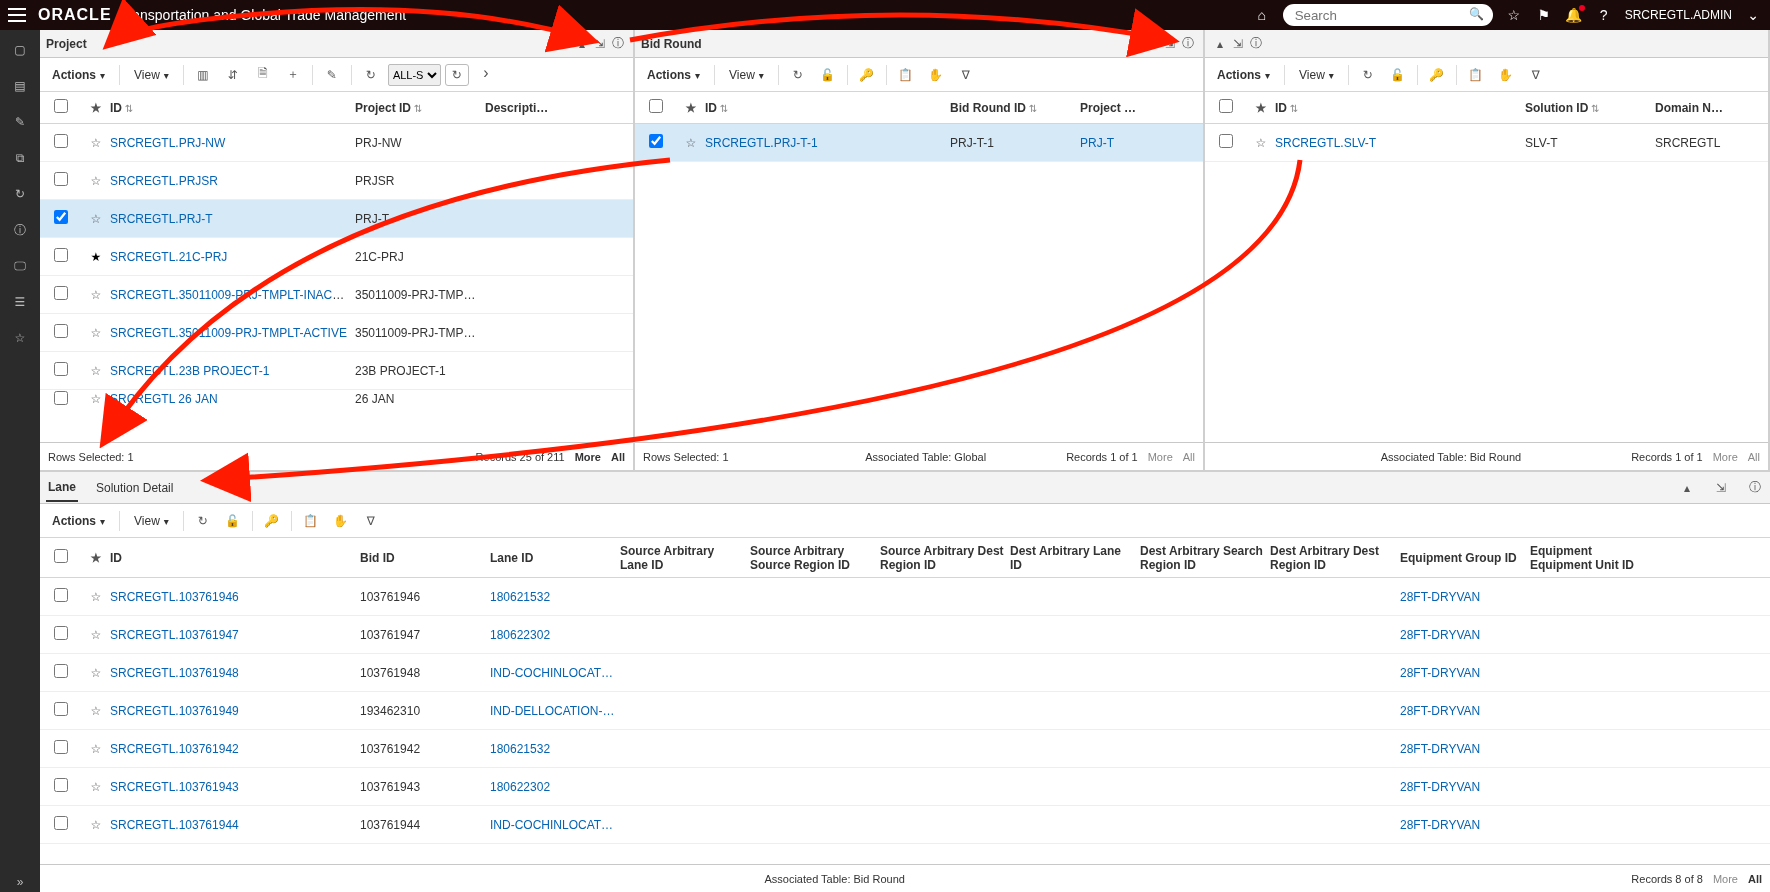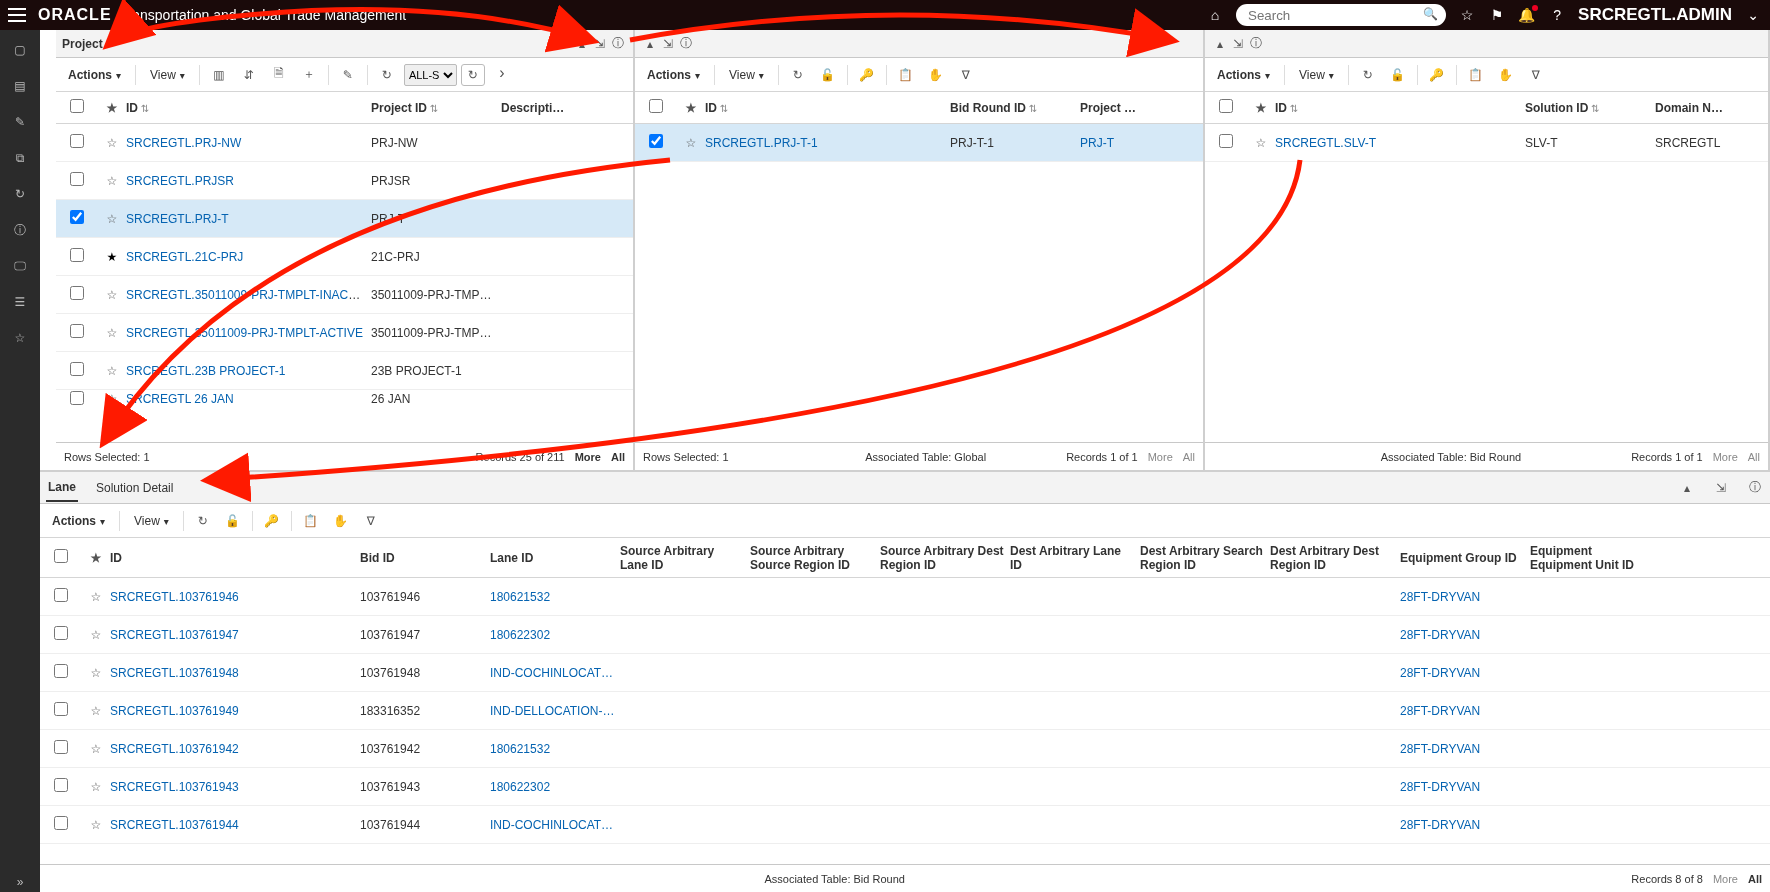--- a/index.html
+++ b/index.html
@@ -10,32 +10,32 @@
 .topbar .hamburger span { height: 2px; background: #fff; }
 .topbar .brand { font-weight: bold; letter-spacing: 1px; font-size: 16px; }
 .topbar .product { font-size: 14px; margin-left: -4px; }
 .topbar .spacer { flex: 1; }
 .topbar .search { position: relative; }
 .topbar .search input { width: 210px; height: 22px; border-radius: 11px; border: none; padding: 0 28px 0 12px; outline: none; }
 .topbar .search .mag { position: absolute; right: 8px; top: 3px; color: #333; }
 .topbar .ticon { width: 18px; text-align: center; font-size: 14px; cursor: pointer; }
 .topbar .bell { position: relative; }
 .topbar .bell::after { content: ""; position: absolute; top: -2px; right: -2px; width: 6px; height: 6px; background: #e02; border-radius: 50%; }
-.topbar .user { font-weight: bold; font-size: 17px; }
+.topbar .user { font-weight: normal; font-size: 12px; }
 
 .shell { display: flex; height: calc(100% - 30px); }
 .rail { width: 40px; background: #2b2b2b; display: flex; flex-direction: column; align-items: center; gap: 16px; padding-top: 10px; color: #bbb; }
 .rail .ritem { width: 20px; height: 20px; display: flex; align-items: center; justify-content: center; cursor: pointer; }
 .rail .push { flex: 1; }
 
 .work { flex: 1; display: flex; flex-direction: column; }
 
 .panels-row { display: flex; height: 440px; }
 .panel { display: flex; flex-direction: column; border-right: 2px solid #cfcfcf; min-width: 0; }
-.panel.project { width: 595px; padding-left: 16px; }
+.panel.project { width: 595px; }
 .panel.bidround { width: 570px; }
 .panel.scenario { flex: 1; }
 
 .phead { display: flex; align-items: center; height: 28px; background: #f3f3f3; border-bottom: 1px solid #c8c8c8; padding: 0 6px; font-weight: bold; }
 .phead .title { flex: 1; }
 .phead .hicon { width: 18px; text-align: center; cursor: pointer; font-weight: normal; color: #555; }
 
 .toolbar { display: flex; align-items: center; height: 34px; border-bottom: 1px solid #d5d5d5; gap: 4px; padding: 0 4px; overflow: hidden; }
 .tbtn { display: flex; align-items: center; gap: 4px; padding: 4px 8px; cursor: pointer; white-space: nowrap; }
 .tbtn .caret::after { content: "▾"; font-size: 10px; }
@@ -211,20 +211,21 @@
           <span>Rows Selected: 1</span>
           <span class="fill"></span>
           <span>Records 25 of 211</span>
           <span class="lightbtn" style="font-weight:bold;color:#333;">More</span>
           <span class="lightbtn" style="font-weight:bold;color:#333;">All</span>
         </div>
       </div>
 
       <div class="panel bidround">
         <div class="phead">
+          <span class="title">Bid Round</span>
           <span class="hicon">▴</span>
           <span class="hicon">⇲</span>
           <span class="hicon">ⓘ</span>
         </div>
         <div class="toolbar">
           <div class="tbtn">
               <b>Actions</b>
               <span class="caret"></span>
             </div>
           <div class="tsep"></div>
@@ -415,21 +416,21 @@
             <div class="col" style="width:130px"></div>
     <div class="col" style="width:130px"></div>
             <div class="col" style="width:130px"></div>
     <div class="col" style="width:130px"><span class="link">28FT-DRYVAN</span></div>
     <div class="col" style="width:130px"></div>
           </div>
           <div class="brow">
             <div class="chk"><input type="checkbox" style=""></div>
     <div class="fav">☆</div>
     <div class="col" style="width:250px"><span class="link">SRCREGTL.103761949</span></div>
-    <div class="col" style="width:130px">183316352</div>
+    <div class="col" style="width:130px">193462310</div>
     <div class="col" style="width:130px"><span class="link">IND-DELLOCATION-…</span></div>
     <div class="col" style="width:130px"></div>
             <div class="col" style="width:130px"></div>
     <div class="col" style="width:130px"></div>
             <div class="col" style="width:130px"></div>
     <div class="col" style="width:130px"></div>
             <div class="col" style="width:130px"></div>
     <div class="col" style="width:130px"><span class="link">28FT-DRYVAN</span></div>
     <div class="col" style="width:130px"></div>
           </div>

